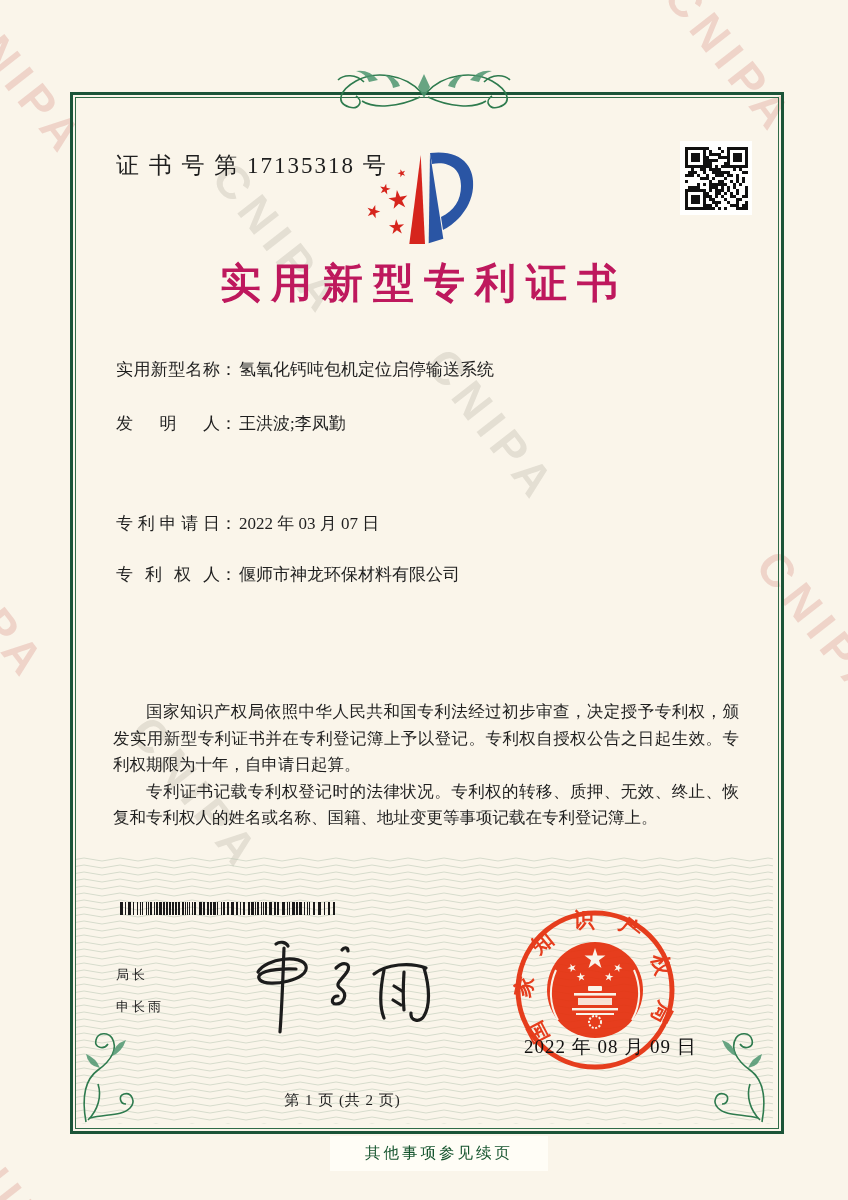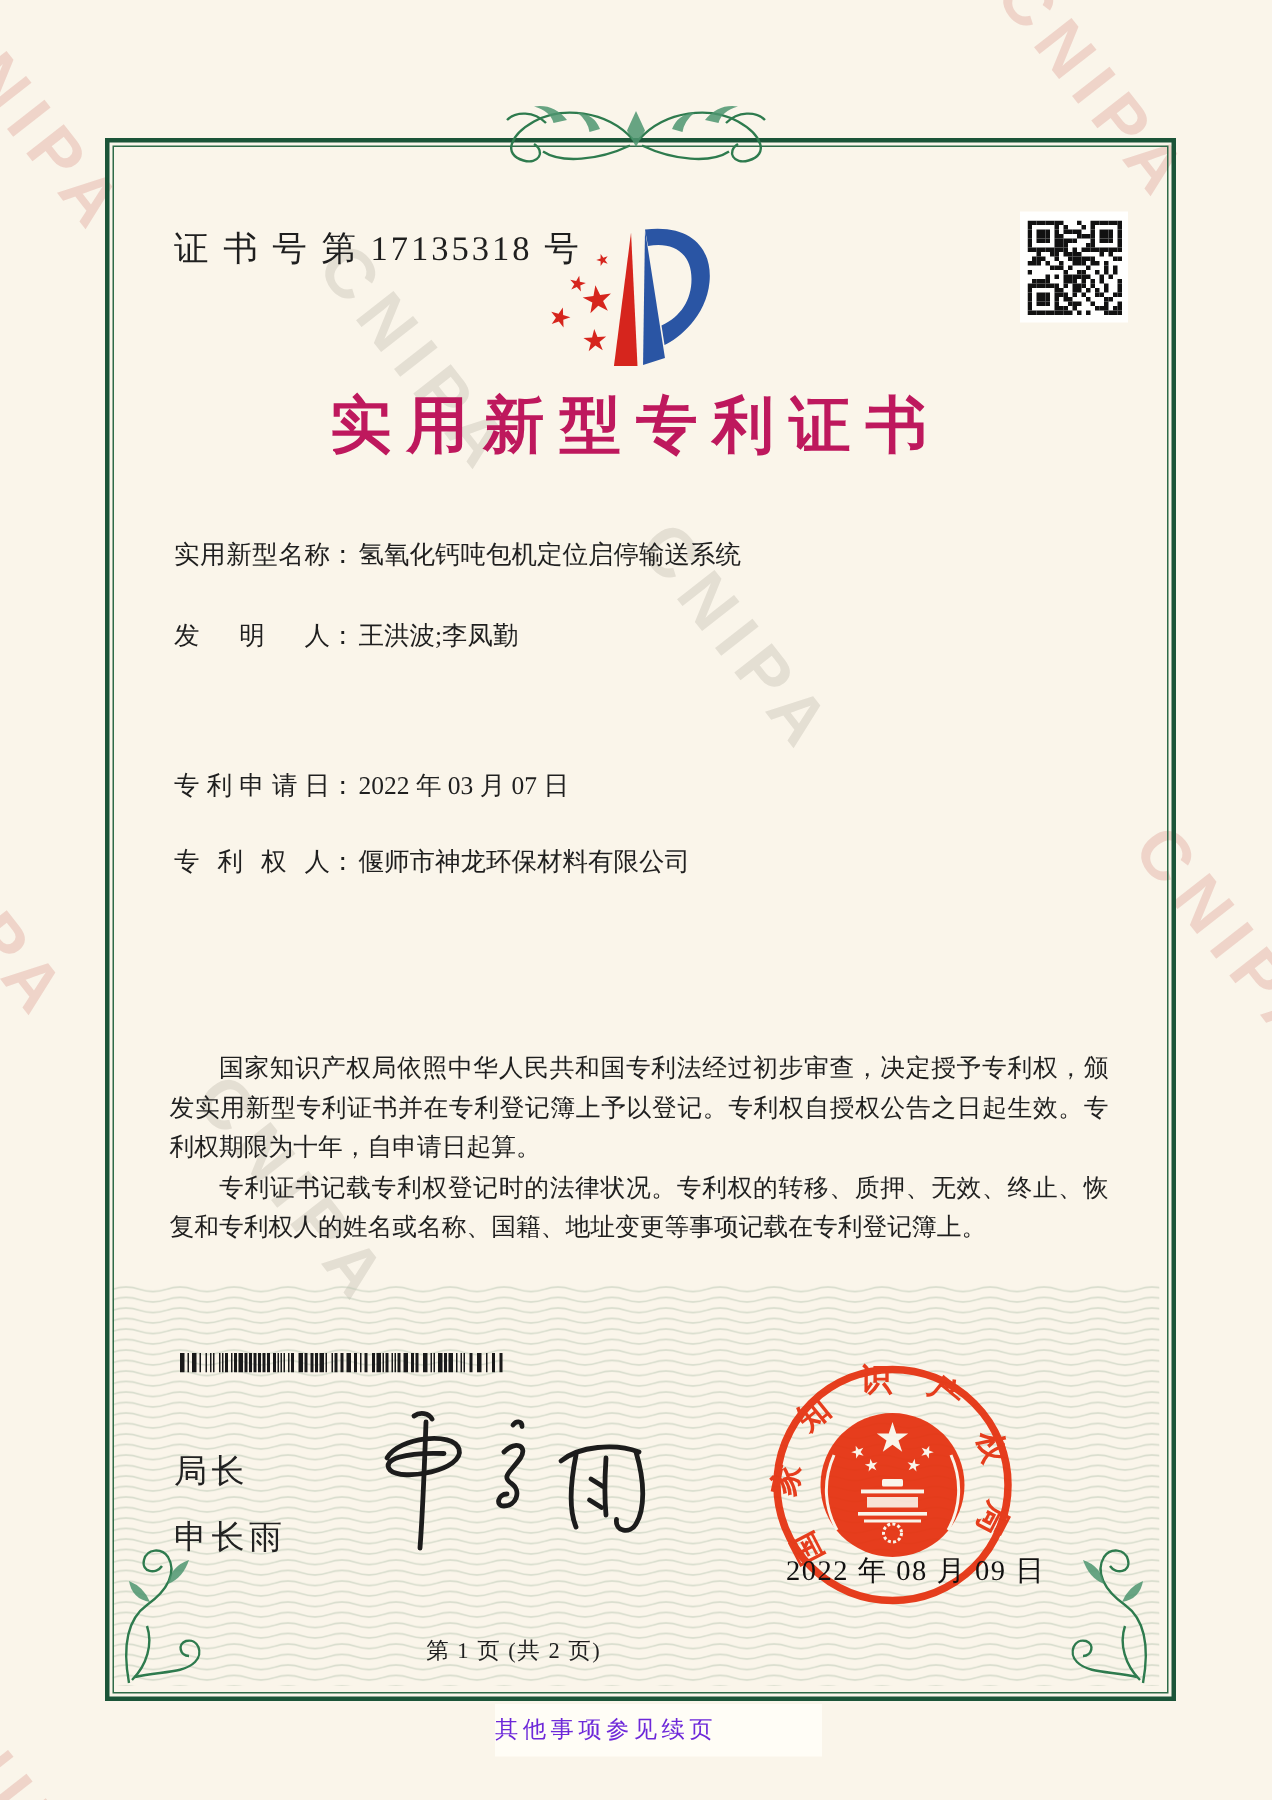--- a/index.html
+++ b/index.html
@@ -39,30 +39,30 @@
   .field .sep{display:inline-block; margin:0 2px 0 0;}
   .field .val{display:inline-block;}
   .grant-right{position:absolute; left:456px; top:0;}
   
   .body-text{position:absolute; left:113px; top:699px; width:626px;}
   .body-text p{margin:0; font-size:16.5px; line-height:26.5px; text-align:justify; text-indent:2em;}
   
   .barcode{position:absolute; left:120px; top:902px;}
   
   .sig-block{position:absolute; left:116px; top:966px; font-family:"Liberation Sans","DejaVu Sans",sans-serif;
-             font-size:22px; letter-spacing:3px; color:#222;}
+             font-size:13px; letter-spacing:3px; color:#222;}
   .sig-block .name{margin-top:14px;}
   .sig-script{position:absolute; left:240px; top:938px;}
   
   .seal{position:absolute; left:510px; top:902px;}
   .seal-date{position:absolute; left:524px; top:1034px; font-size:19px; letter-spacing:1px; color:#111; z-index:5;}
   
   .page-num{position:absolute; left:0; top:1091px; width:685px; text-align:center; font-size:15px; letter-spacing:1px;}
   .note-box{position:absolute; left:330px; top:1136px; width:218px; background:#fffdf6;
-            font-size:15.5px; letter-spacing:3px; padding:7px 0; color:#6d28d9;}
+            text-align:center; font-size:15.5px; letter-spacing:3px; padding:7px 0; color:#14532d;}
 </style>
 </head>
 <body>
 
 <div class="page">
 
   <div class="wm pink" style="left:-14px;top:-8px;">CNIPA</div>
   <div class="wm pink" style="left:696px;top:-30px;">CNIPA</div>
   <div class="wm pink" style="left:-52px;top:516px;">CNIPA</div>
   <div class="wm pink" style="left:788px;top:540px;">CNIPA</div>

